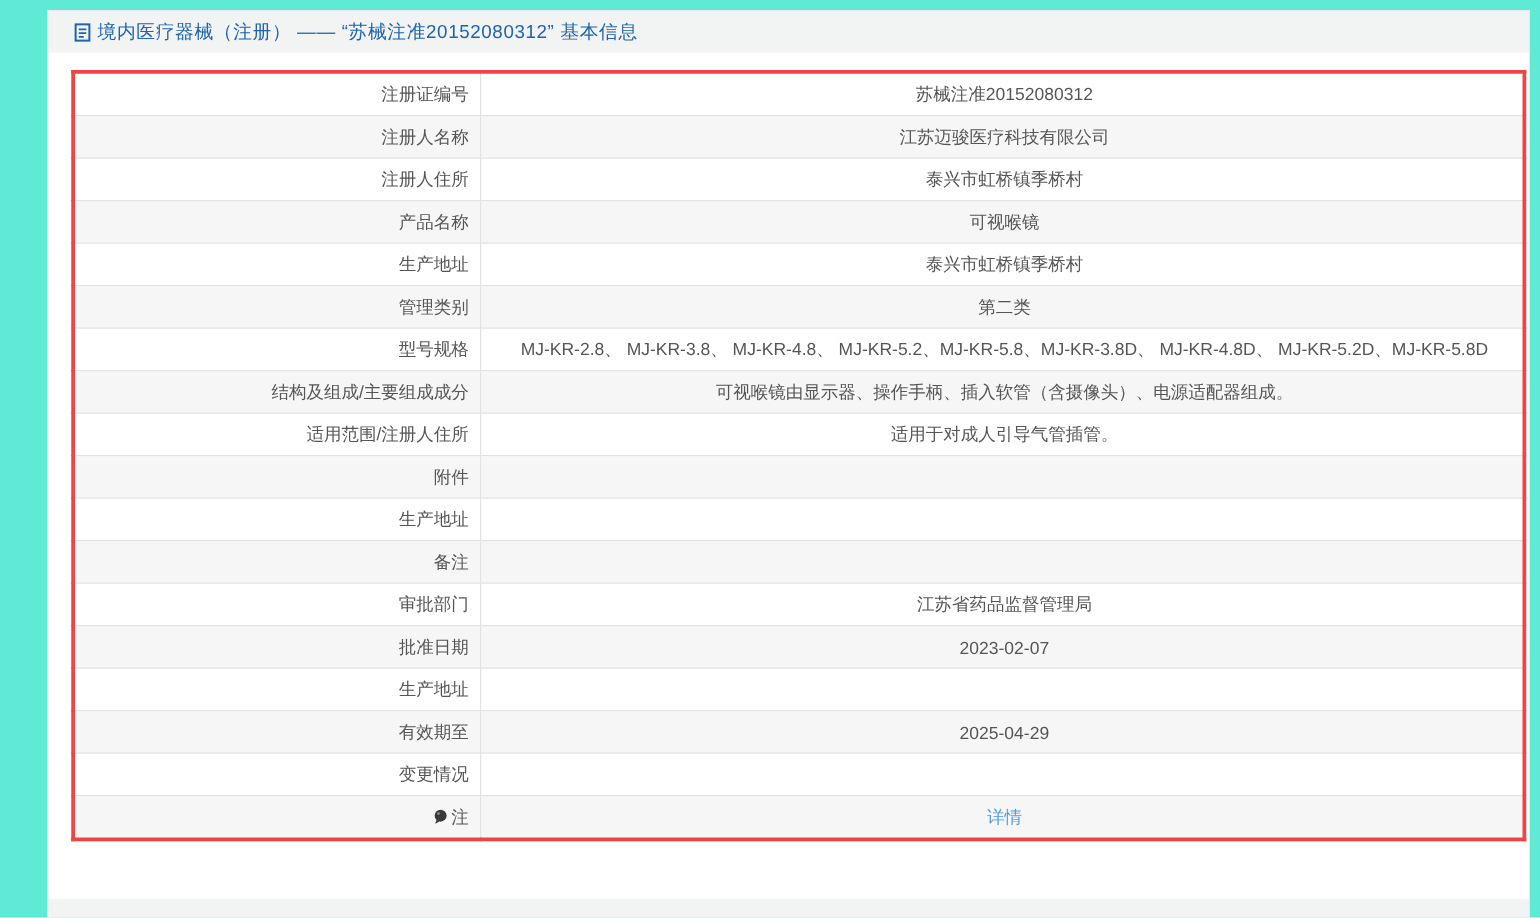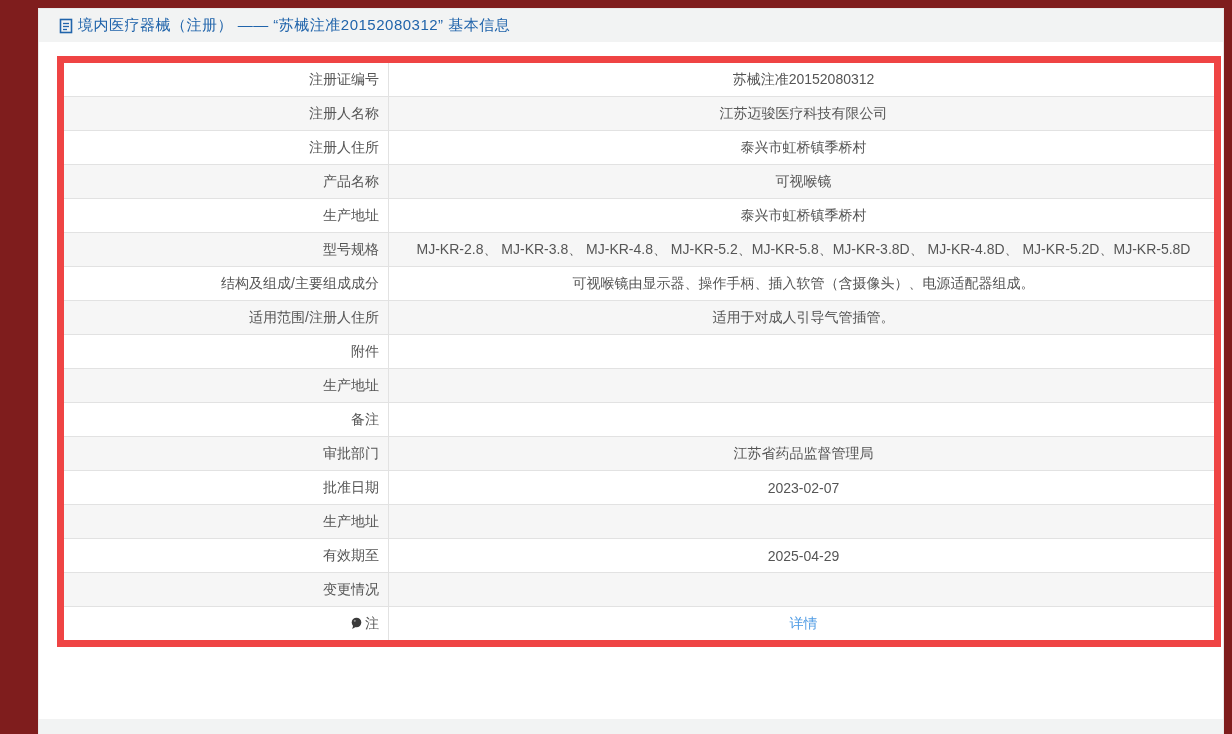--- a/index.html
+++ b/index.html
@@ -5,21 +5,21 @@
   html, body { margin: 0; padding: 0; }
   body {
     font-family: "Liberation Sans", "DejaVu Sans", sans-serif;
     background: #ffffff;
   }
   .screen {
     position: relative;
     width: 1232px;
     height: 734px;
     overflow: hidden;
-    background: #7f1d1d;
+    background: #5eead4;
   }
   .panel {
     position: absolute;
     left: 38px;
     top: 8px;
     width: 1186px;
     height: 760px; 
     box-sizing: border-box;
     background: var(--panel-bg, #f2f3f3);
     border: 1px solid var(--panel-border, #e9e9e9);
@@ -42,21 +42,21 @@
     background: #ffffff;
     padding: 14px 3px 15px 18px;
     height: 677px;
   }
   table.info-table {
     border-collapse: collapse;
     table-layout: fixed;
     width: 1164px;
     font-size: 14px;
     color: #555555;
-    border: 7px solid #ef4444;
+    border: 3px solid #ef4444;
   }
   table.info-table td {
     border: 1px solid #e2e2e2;
     height: 33px;
     overflow: hidden;
     white-space: nowrap;
   }
   table.info-table tr:nth-child(even) { background: #f6f6f6; }
   td.cell-label {
     width: 315px;
@@ -108,20 +108,24 @@
             </tr>
             <tr>
               <td class="cell-label">产品名称</td>
               <td class="cell-value">可视喉镜</td>
             </tr>
             <tr>
               <td class="cell-label">生产地址</td>
               <td class="cell-value">泰兴市虹桥镇季桥村</td>
             </tr>
             <tr>
+              <td class="cell-label">管理类别</td>
+              <td class="cell-value">第二类</td>
+            </tr>
+            <tr>
               <td class="cell-label">型号规格</td>
               <td class="cell-value">MJ-KR-2.8、 MJ-KR-3.8、 MJ-KR-4.8、 MJ-KR-5.2、MJ-KR-5.8、MJ-KR-3.8D、 MJ-KR-4.8D、 MJ-KR-5.2D、MJ-KR-5.8D</td>
             </tr>
             <tr>
               <td class="cell-label">结构及组成/主要组成成分</td>
               <td class="cell-value">可视喉镜由显示器、操作手柄、插入软管（含摄像头）、电源适配器组成。</td>
             </tr>
             <tr>
               <td class="cell-label">适用范围/注册人住所</td>
               <td class="cell-value">适用于对成人引导气管插管。</td>

